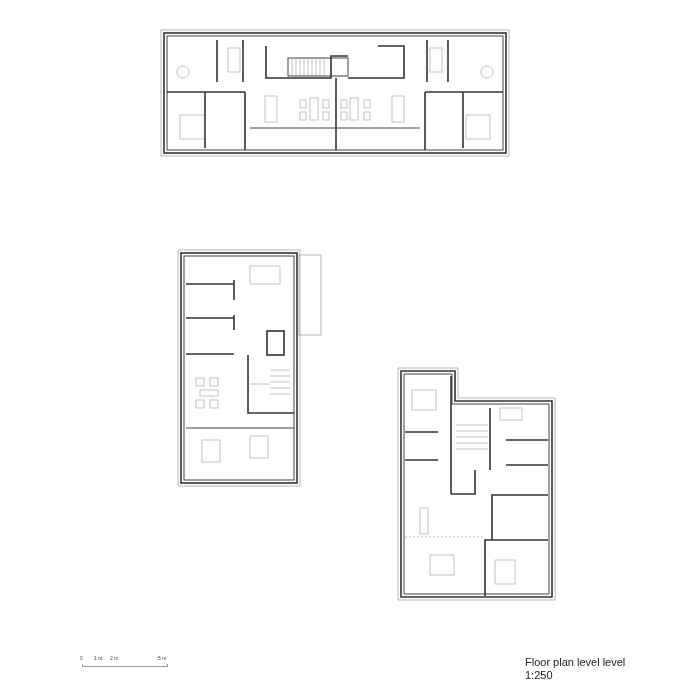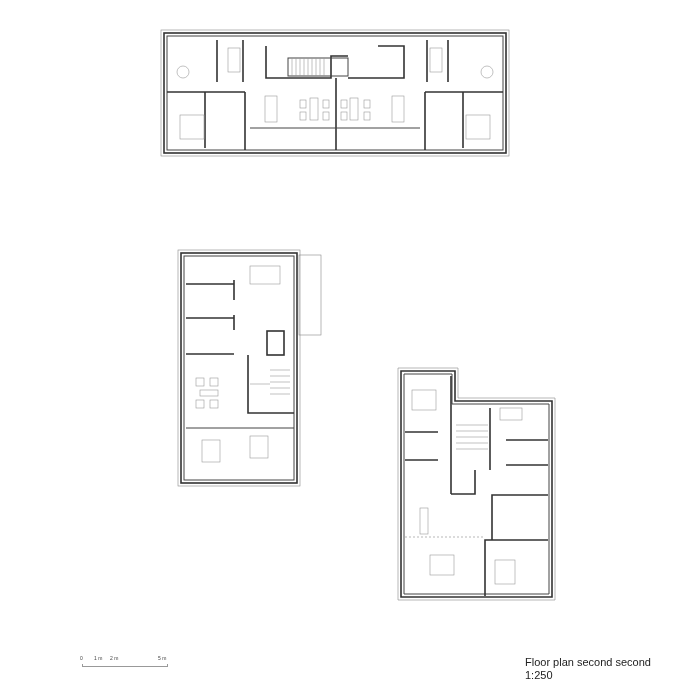--- a/index.html
+++ b/index.html
@@ -138,15 +138,15 @@
 
 <div class="scale">
   <span class="lbl" style="left:0px">0</span>
   <span class="lbl" style="left:14px">1 m</span>
   <span class="lbl" style="left:30px">2 m</span>
   <span class="lbl" style="left:78px">5 m</span>
   <div class="bar"></div>
 </div>
 
 <div class="title">
-  <div>Floor plan second second</div>
+  <div>Floor plan level level</div>
   <div>1:250</div>
 </div>
 
 </body></html>

